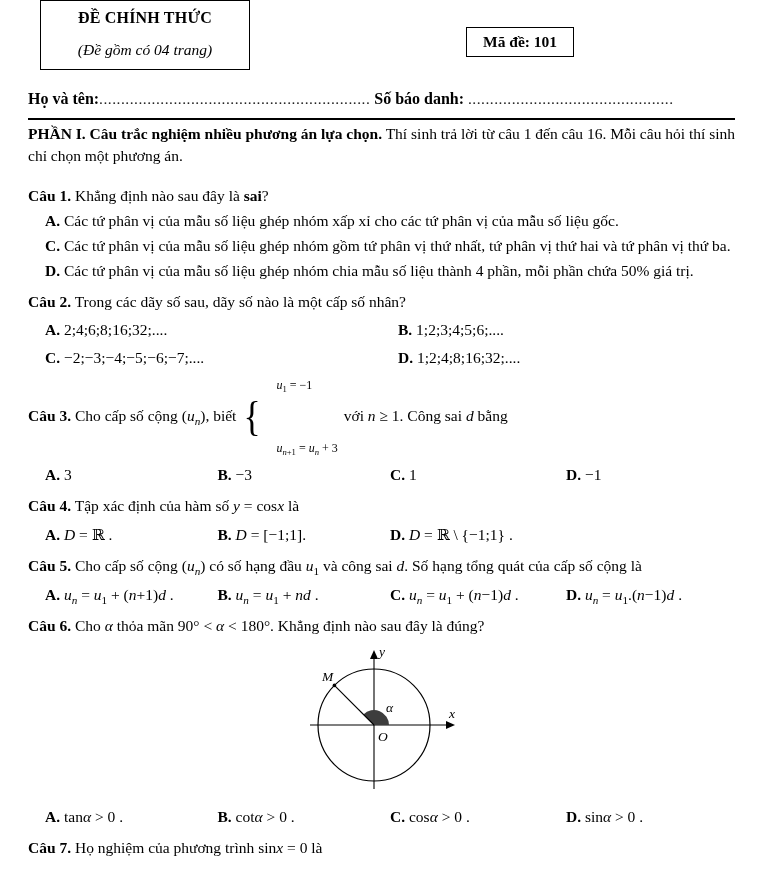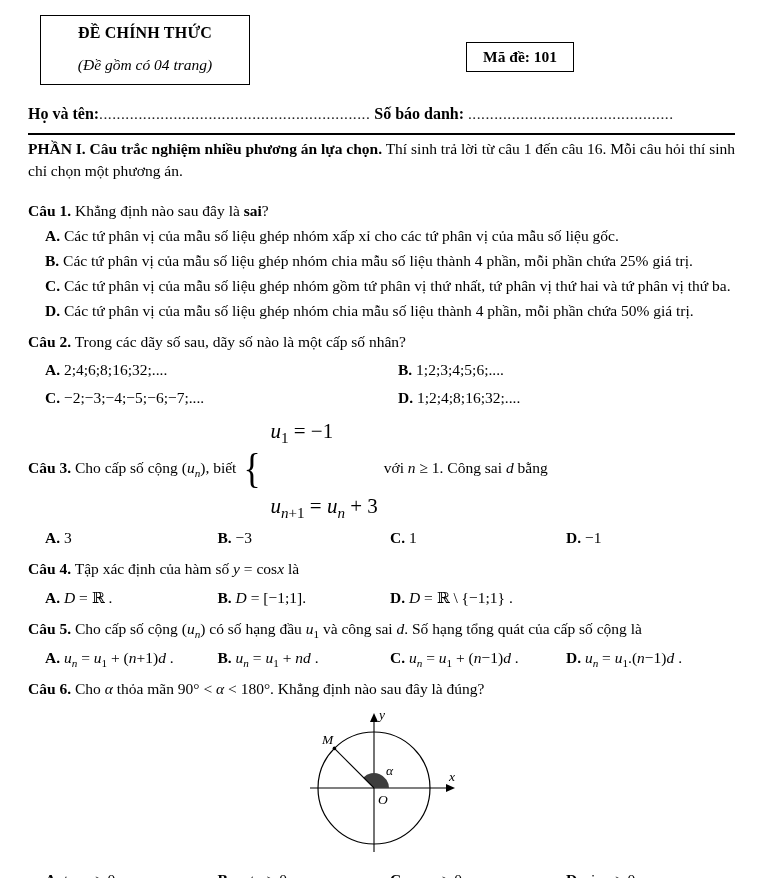--- a/index.html
+++ b/index.html
@@ -1,21 +1,21 @@
 <!DOCTYPE html>
 <html lang="vi"><head>
 <meta charset="utf-8">
 <style>
   html,body{margin:0;padding:0;background:#fff;}
   body{
     width:761px;height:878px;overflow:hidden;
     font-family:"Liberation Serif","DejaVu Serif",serif;
     font-size:15.5px;color:#000;line-height:1.42;
   }
-  .page{box-sizing:border-box;width:761px;height:878px;padding:15px 26px 0 28px;}
+  .page{box-sizing:border-box;width:761px;height:878px;padding:0 26px 0 28px;}
   
   .header{position:relative;height:70px;}
   .exam-box{
     position:absolute;left:12px;top:0;width:196px;
     border:1.3px solid #000;text-align:center;padding:6px 6px 8px;
   }
   .exam-box .l1{font-weight:bold;font-size:16px;letter-spacing:.2px;}
   .exam-box .l2{font-style:italic;margin-top:9px;font-size:15.5px;}
   .code-box{
     position:absolute;left:438px;top:27px;
@@ -31,21 +31,21 @@
   .qlbl{font-weight:bold;}
   .opt{margin:3px 0;text-indent:17px;text-align:justify;}
   .row2{display:grid;grid-template-columns:50% 50%;padding-left:17px;margin:6px 0;gap:8px;}
   .row4{display:grid;grid-template-columns:25% 25% 25.5% 24.5%;padding-left:17px;margin:7px 0;}
   .ol{font-weight:bold;}
   .m{font-family:"Liberation Serif","DejaVu Serif","DejaVu Sans",serif;}
   sub{font-size:.72em;line-height:0;}
   
   .system{display:inline-flex;align-items:center;vertical-align:middle;margin:0 2px;}
   .brace{font-size:42px;line-height:.85;font-weight:normal;transform:scaleX(.85);}
-  .syslines{display:flex;flex-direction:column;font-size:21px;line-height:1.3;margin-left:8px;gap:48px;}
+  .syslines{display:flex;flex-direction:column;font-size:12px;line-height:1.3;margin-left:14px;gap:48px;}
   
   .diagram-wrap{text-align:center;margin:4px 0 2px;}
   .ax{stroke:#000;stroke-width:1.1;}
   .circ{fill:none;stroke:#000;stroke-width:1.2;}
   .wedge{fill:#3d3d3d;}
   .ah{fill:#000;}
   .lbl{font-size:13.5px;font-family:"Liberation Serif","DejaVu Serif",serif;}
   .it{font-style:italic;}
 </style>
 </head>
@@ -71,22 +71,20 @@
 
   <div class="rule"></div>
 
   <p class="part-head"><b>PHẦN I. Câu trắc nghiệm nhiều phương án lựa chọn.</b>
     <span>Thí sinh trả lời từ câu 1 đến câu 16. Mỗi câu hỏi thí sinh chỉ chọn một phương án.</span></p>
 
   <p class="q"><b class="qlbl">Câu 1.</b>
     <span>Khẳng định nào sau đây là </span><b>sai</b><span>?</span></p>
   <p class="opt"><b class="ol">A.</b>
     <span>Các tứ phân vị của mẫu số liệu ghép nhóm xấp xỉ cho các tứ phân vị của mẫu số liệu gốc.</span></p>
-  <p class="opt"><b class="ol">B.</b>
-    <span>Các tứ phân vị của mẫu số liệu ghép nhóm chia mẫu số liệu thành 4 phần, mỗi phần chứa 25% giá trị.</span></p>
   <p class="opt"><b class="ol">C.</b>
     <span>Các tứ phân vị của mẫu số liệu ghép nhóm gồm tứ phân vị thứ nhất, tứ phân vị thứ hai và tứ phân vị thứ ba.</span></p>
   <p class="opt"><b class="ol">D.</b>
     <span>Các tứ phân vị của mẫu số liệu ghép nhóm chia mẫu số liệu thành 4 phần, mỗi phần chứa 50% giá trị.</span></p>
 
   <p class="q"><b class="qlbl">Câu 2.</b>
     <span>Trong các dãy số sau, dãy số nào là một cấp số nhân?</span></p>
   <div class="row2">
     <span class="cell"><b class="ol">A.</b> <span>2;4;6;8;16;32;....</span></span>
     <span class="cell"><b class="ol">B.</b> <span>1;2;3;4;5;6;....</span></span>
@@ -165,14 +163,18 @@
     </svg>
   </div>
 
   <div class="row4">
     <span class="cell"><b class="ol">A.</b> <span class="m">tan<i>α</i> &gt; 0 .</span></span>
     <span class="cell"><b class="ol">B.</b> <span class="m">cot<i>α</i> &gt; 0 .</span></span>
     <span class="cell"><b class="ol">C.</b> <span class="m">cos<i>α</i> &gt; 0 .</span></span>
     <span class="cell"><b class="ol">D.</b> <span class="m">sin<i>α</i> &gt; 0 .</span></span>
   </div>
 
+  <p class="q"><b class="qlbl">Câu 7.</b>
+    <span>Họ nghiệm của phương trình</span>
+    <span class="m">sin<i>x</i> = 0</span>
+    <span>là</span></p>
 
 </div>
 
 </body></html>

